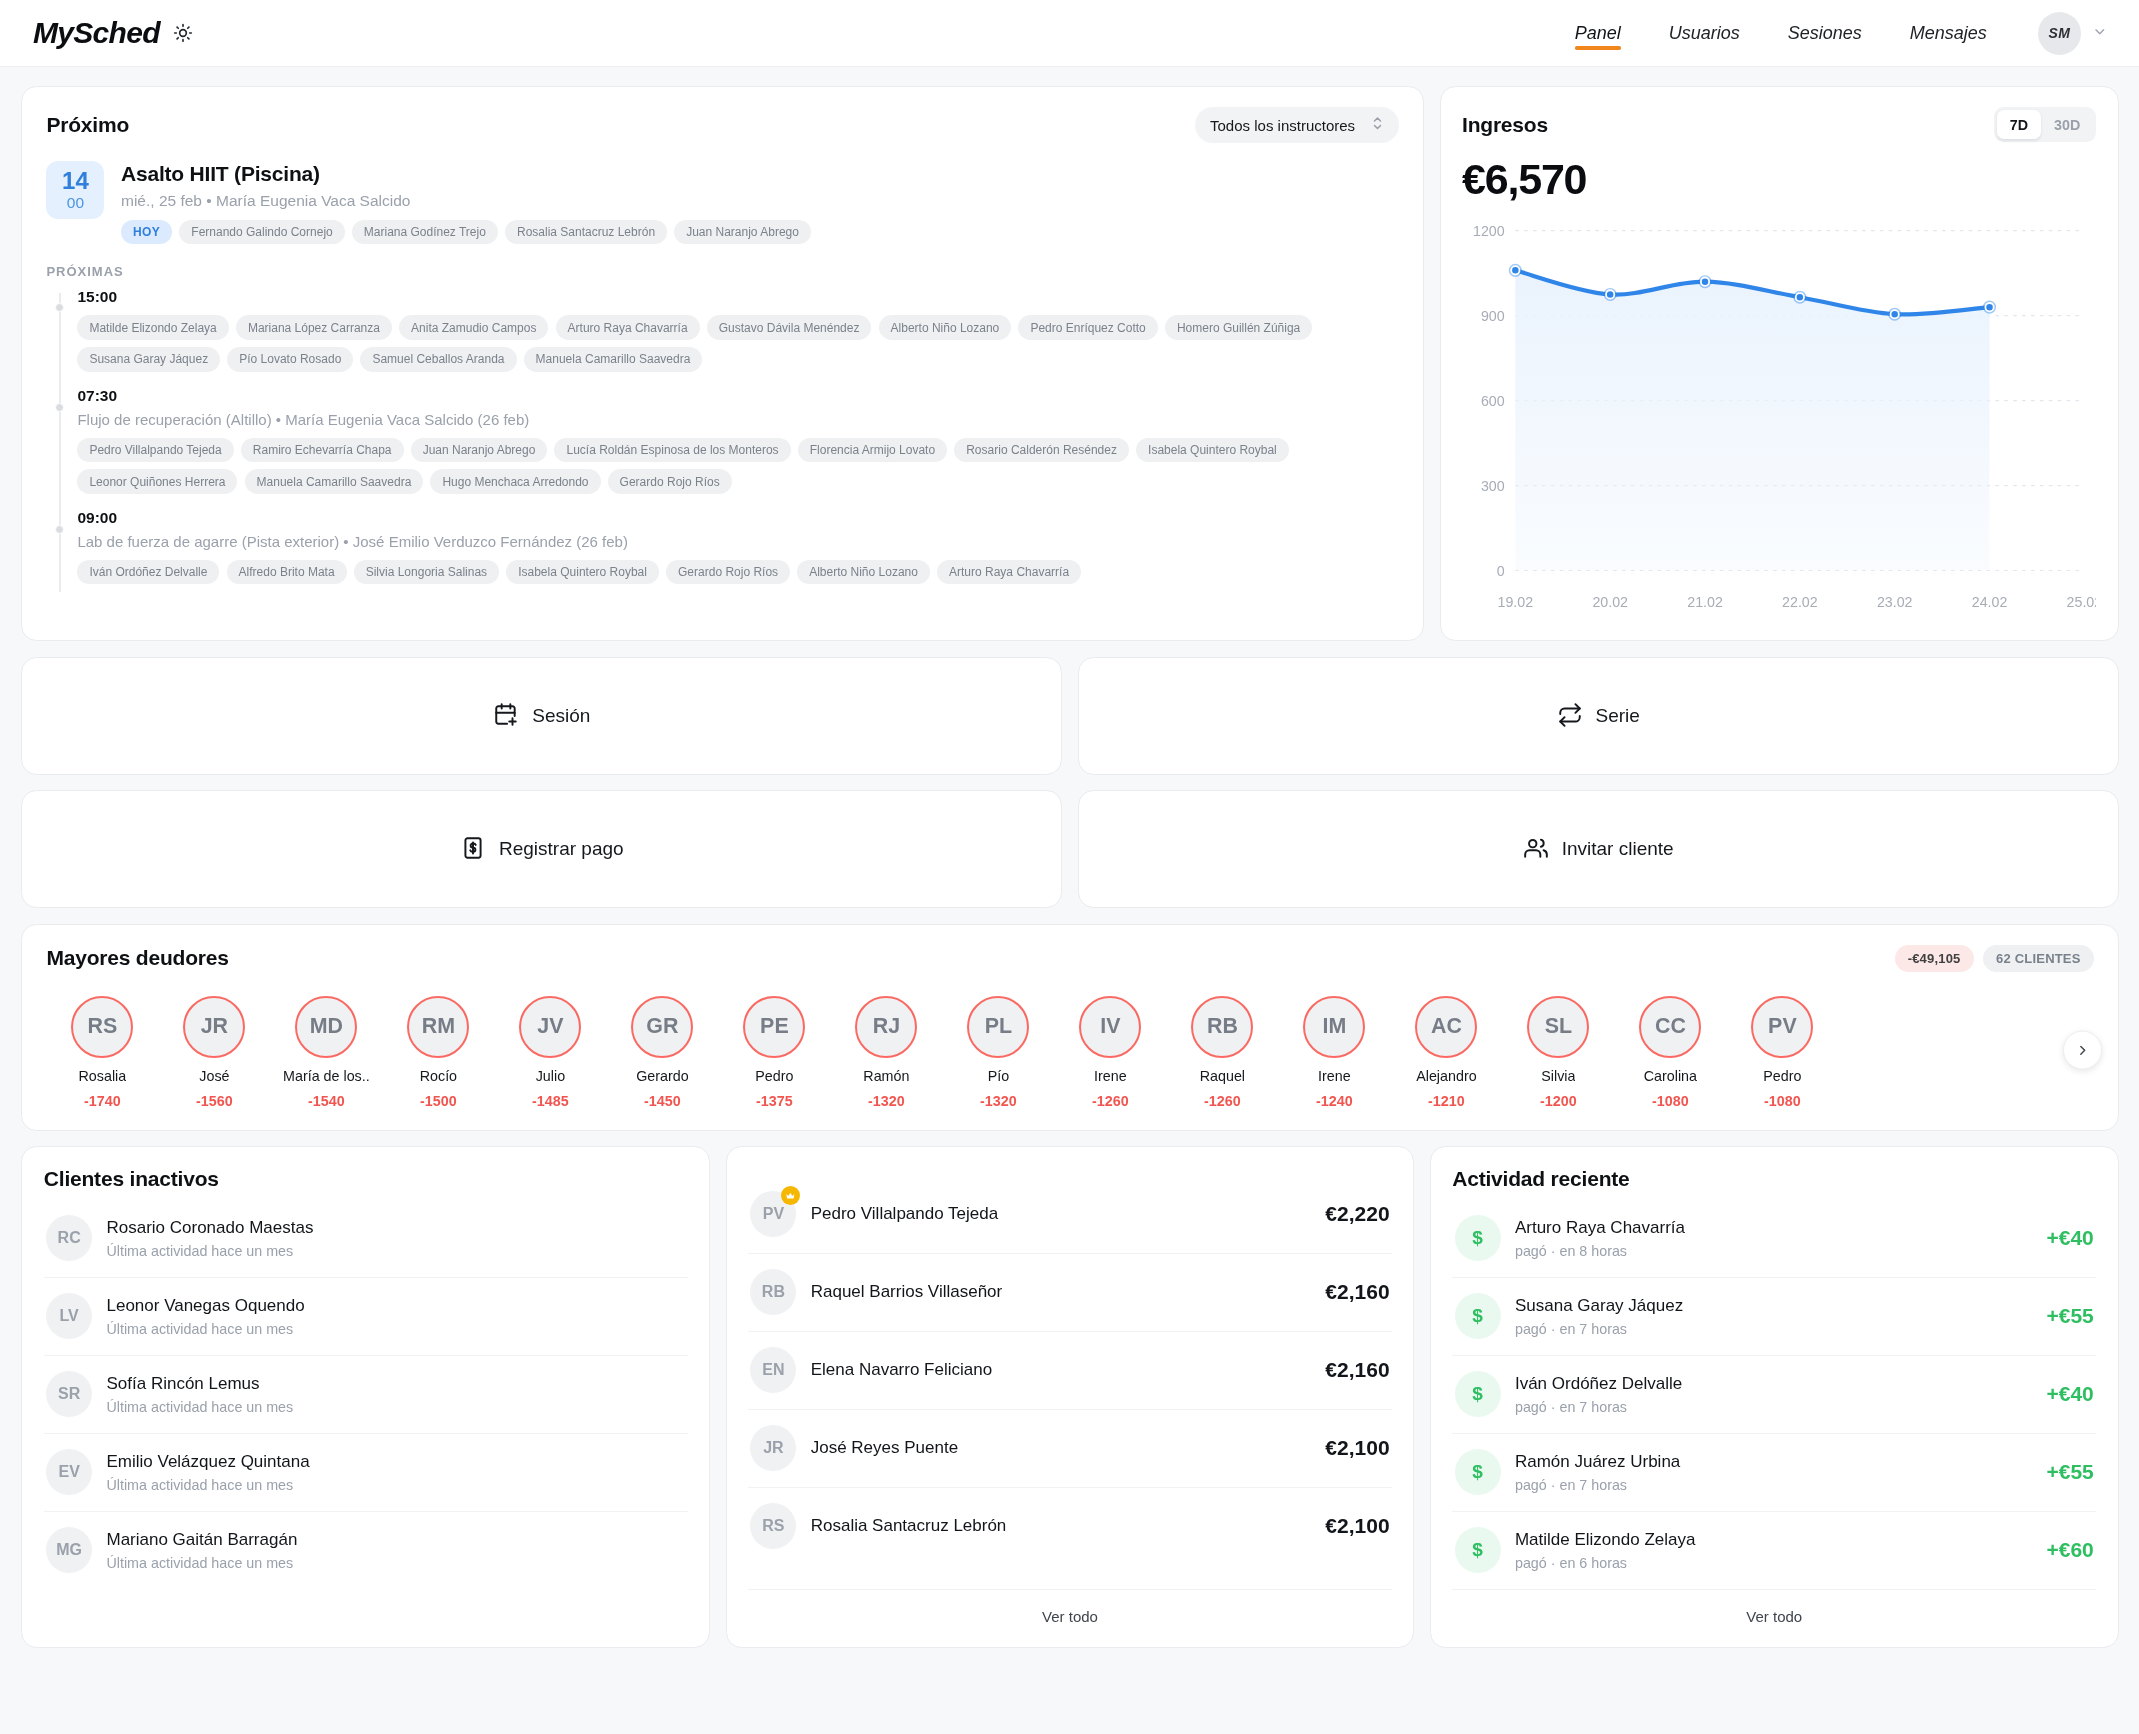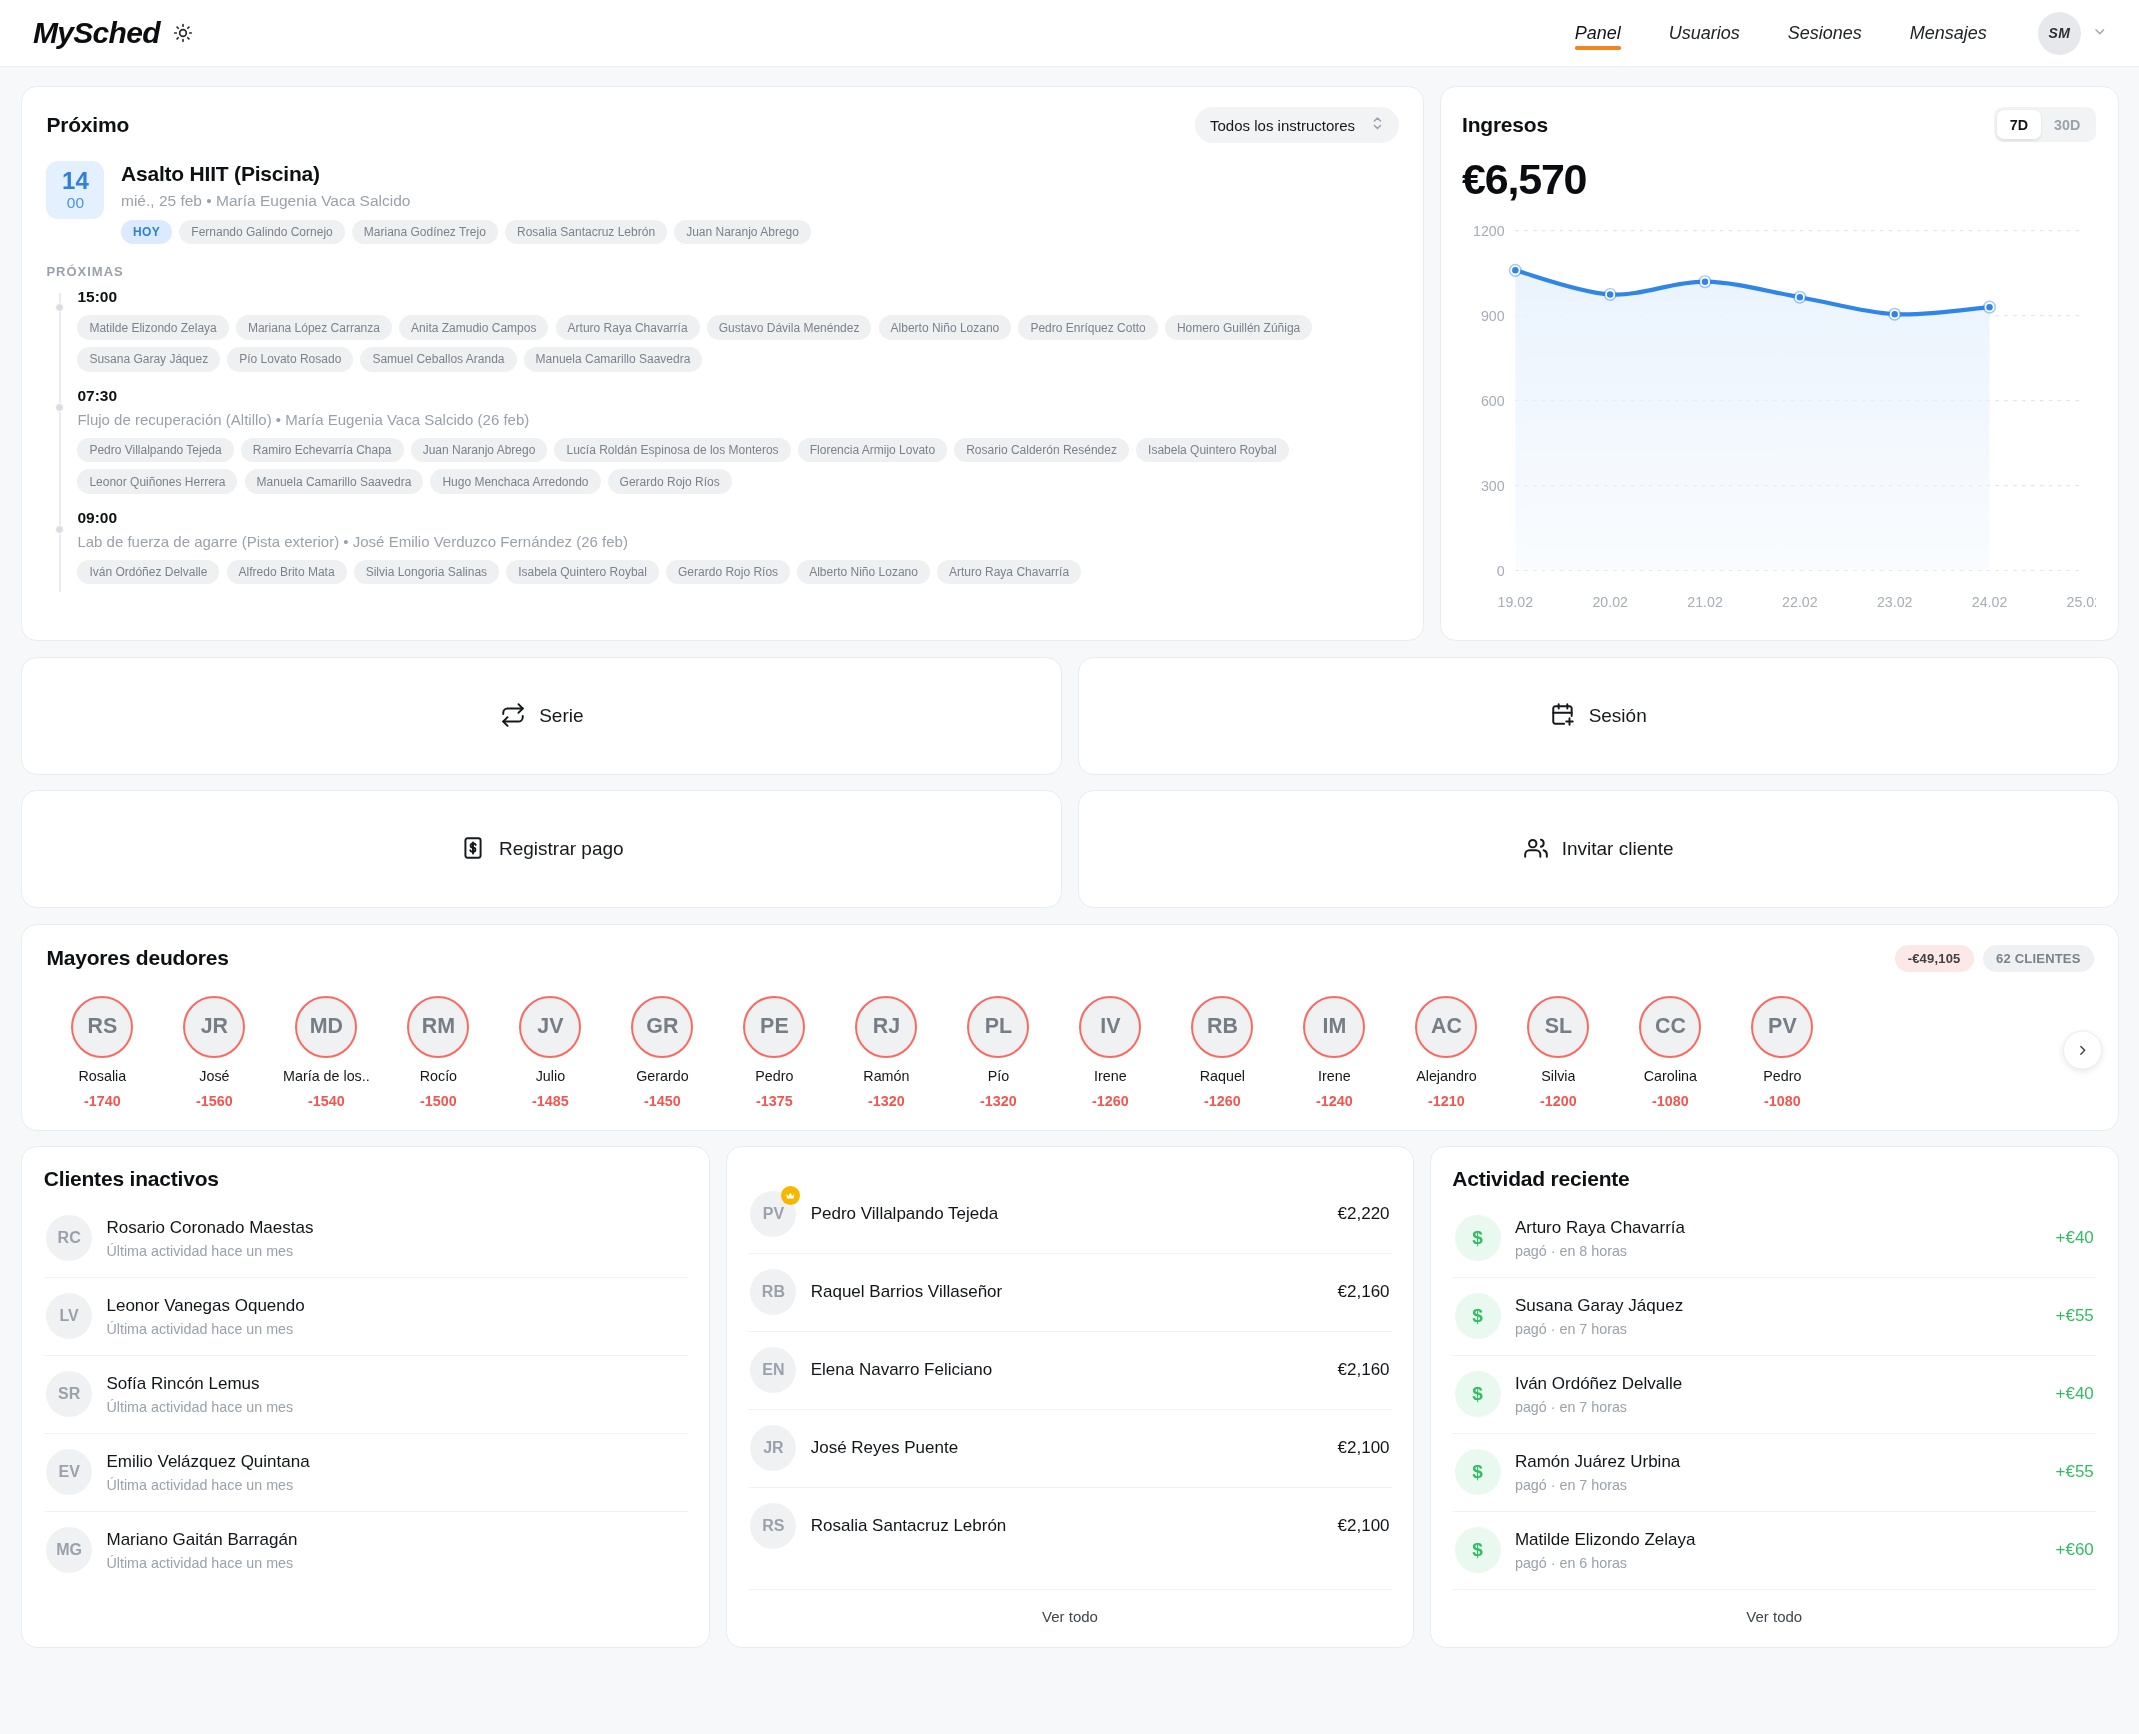--- a/index.html
+++ b/index.html
@@ -169,21 +169,21 @@
   }
   .av.money { background: #e9f9ef; color: #2fbf62; font-size: 19px; font-weight: bold; }
   .crown {
     position: absolute; top: -4.8px; right: -3.6px; width: 19px; height: 19px;
     border-radius: 50%; background: #f5b700; display: flex; align-items: center; justify-content: center;
   }
   .crown svg { width: 10.7px; height: 10.7px; color: #fff; }
   .li-body { flex: 1 1 auto; min-width: 0; }
   .li-name { font-size: 17px; color: #12151a; }
   .li-sub { font-size: 14.3px; color: #9aa1ab; margin-top: 4.8px; }
-  .li-val { font-size: 17px; font-weight: normal; color: #12151a; white-space: nowrap; }
+  .li-val { font-size: 21px; font-weight: bold; color: #12151a; white-space: nowrap; }
   .li-val.pos { color: #2fbf62; }
   .see-all {
     text-align: center; font-size: 15px; color: #3f454d; padding: 18px 0 7.1px 0;
     border-top: 1.2px solid #f1f2f4; margin-top: auto; cursor: pointer;
   }
 </style>
 </head>
 <body>
 
 <div class="topbar">
@@ -357,37 +357,37 @@
             <circle cx="890" cy="146.7" r="7" fill="#2f86e8" stroke="#ffffff" stroke-width="3"></circle>
           </svg>
       </div>
     </div>
   </div>
 
   <div class="actions">
     <div class="action-tile">
       <span>
         <svg class="ai" viewBox="0 0 24 24" fill="none" stroke="currentColor" stroke-width="1.8" stroke-linecap="round" stroke-linejoin="round">
+          <path d="M20 13V6a2 2 0 0 0-2-2H5a2 2 0 0 0-2 2v12a2 2 0 0 0 2 2h8"></path>
+            <path d="M16 2v4M8 2v4M3 10h17"></path>
+            <path d="M18 15v6M15 18h6"></path>
+        </svg>
+      </span>
+      <span class="al">Sesión</span>
+    </div>
+    <div class="action-tile">
+      <span>
+        <svg class="ai" viewBox="0 0 24 24" fill="none" stroke="currentColor" stroke-width="1.8" stroke-linecap="round" stroke-linejoin="round">
           <path d="M17 2l4 4-4 4"></path>
             <path d="M3 11v-1a4 4 0 0 1 4-4h14"></path>
             <path d="M7 22l-4-4 4-4"></path>
             <path d="M21 13v1a4 4 0 0 1-4 4H3"></path>
         </svg>
       </span>
       <span class="al">Serie</span>
-    </div>
-    <div class="action-tile">
-      <span>
-        <svg class="ai" viewBox="0 0 24 24" fill="none" stroke="currentColor" stroke-width="1.8" stroke-linecap="round" stroke-linejoin="round">
-          <path d="M20 13V6a2 2 0 0 0-2-2H5a2 2 0 0 0-2 2v12a2 2 0 0 0 2 2h8"></path>
-            <path d="M16 2v4M8 2v4M3 10h17"></path>
-            <path d="M18 15v6M15 18h6"></path>
-        </svg>
-      </span>
-      <span class="al">Sesión</span>
     </div>
     <div class="action-tile">
       <span>
         <svg class="ai" viewBox="0 0 24 24" fill="none" stroke="currentColor" stroke-width="1.8" stroke-linecap="round" stroke-linejoin="round">
           <rect x="5" y="3" width="14" height="18" rx="2"></rect>
             <path d="M12 7v10"></path>
             <path d="M14.5 9.2a2.2 2.2 0 0 0-2.2-1.3h-.6a1.9 1.9 0 0 0 0 3.8h.6a1.9 1.9 0 0 1 0 3.8h-.6a2.2 2.2 0 0 1-2.2-1.3"></path>
         </svg>
       </span>
       <span class="al">Registrar pago</span>

